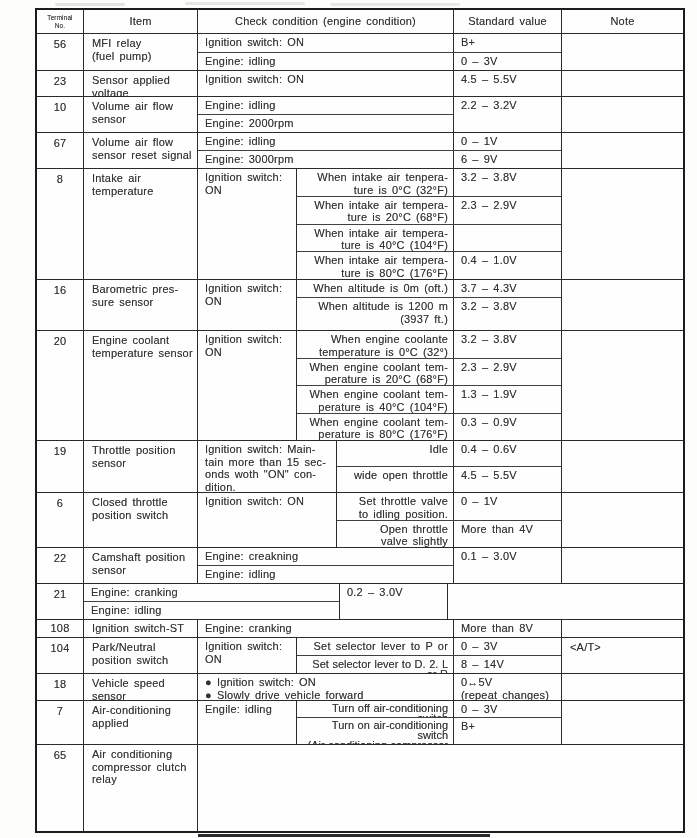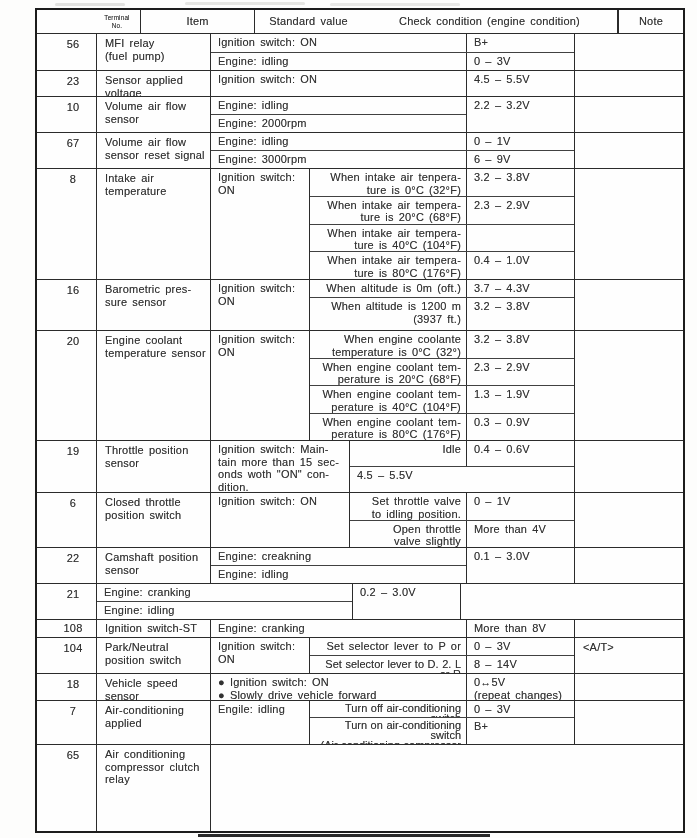--- a/index.html
+++ b/index.html
@@ -14,23 +14,23 @@
   .tbl{
     position:absolute;left:35px;top:8px;width:650px;
     box-sizing:border-box;
     border:2px solid #1c1c1c;
     background:#fefefe;
     font-size:11px;line-height:12.5px;
     letter-spacing:.2px;word-spacing:1.8px;
     text-shadow:0 0 .5px rgba(60,60,60,.55);
   }
   .r{display:flex;box-sizing:border-box;border-top:1.5px solid #2b2b2b;}
-  .r.first{border-top:none;padding-left:44px;}
+  .r.first{border-top:none;}
   .c{box-sizing:border-box;overflow:hidden;}
-  .term{flex:0 0 47px;border-right:1.5px solid #2b2b2b;text-align:center;padding-top:4px;margin-left:13px;}
+  .term{flex:0 0 47px;border-right:1.5px solid #2b2b2b;text-align:center;padding-top:4px;}
   .item{flex:0 0 114px;border-right:1.5px solid #2b2b2b;padding:3px 3px 0 8px;white-space:pre-line;}
   .body{flex:0 0 364px;border-right:1.5px solid #2b2b2b;display:flex;}
   .note{flex:1 1 auto;padding:3px 3px 0 8px;white-space:pre-line;}
   .col{display:flex;flex-direction:column;flex:1;min-width:0;}
   .sr{display:flex;flex:1;box-sizing:border-box;border-top:1.2px solid #414141;min-height:0;}
   .sr.first{border-top:none;}
   .cond{flex:0 0 256px;box-sizing:border-box;border-right:1.4px solid #2b2b2b;padding:2px 5px 0 7px;white-space:pre-line;}
   .val{flex:1 1 auto;box-sizing:border-box;padding:2px 4px 0 7px;white-space:pre-line;}
   .sleft{flex:0 0 99px;box-sizing:border-box;border-right:1.4px solid #2b2b2b;padding:2px 3px 0 7px;white-space:pre-line;}
   .sleft.wide{flex:0 0 139px;}
@@ -59,22 +59,22 @@
 
   <div class="tbl">
 
     <div class="r first" style="height:23px">
       <div class="c term hc">
           <span class="hterm">Terminal
 No.</span>
         </div>
       <div class="c item hc">Item</div>
       <div class="c body">
+        <div class="c cond hc">Check condition (engine condition)</div>
         <div class="c val hc">Standard value</div>
-        <div class="c cond hc">Check condition (engine condition)</div>
       </div>
       <div class="c note hc">Note</div>
     </div>
 
     <div class="r" style="height:37px">
       <div class="c term">56</div>
       <div class="c item">MFI relay
 (fuel pump)</div>
       <div class="c body">
           <div class="col">
@@ -234,20 +234,21 @@
         <div class="c sleft wide">Ignition switch: Main-
 tain more than 15 sec-
 onds woth "ON" con-
 dition.</div>
         <div class="col">
           <div class="sr first">
               <div class="c cond2 narrow">Idle</div>
               <div class="c val">0.4 – 0.6V</div>
             </div>
           <div class="sr">
+              <div class="c cond2 narrow">wide open throttle</div>
               <div class="c val">4.5 – 5.5V</div>
             </div>
         </div>
       </div>
       <div class="c note"></div>
     </div>
 
     <div class="r" style="height:55px">
       <div class="c term">6</div>
       <div class="c item">Closed throttle

